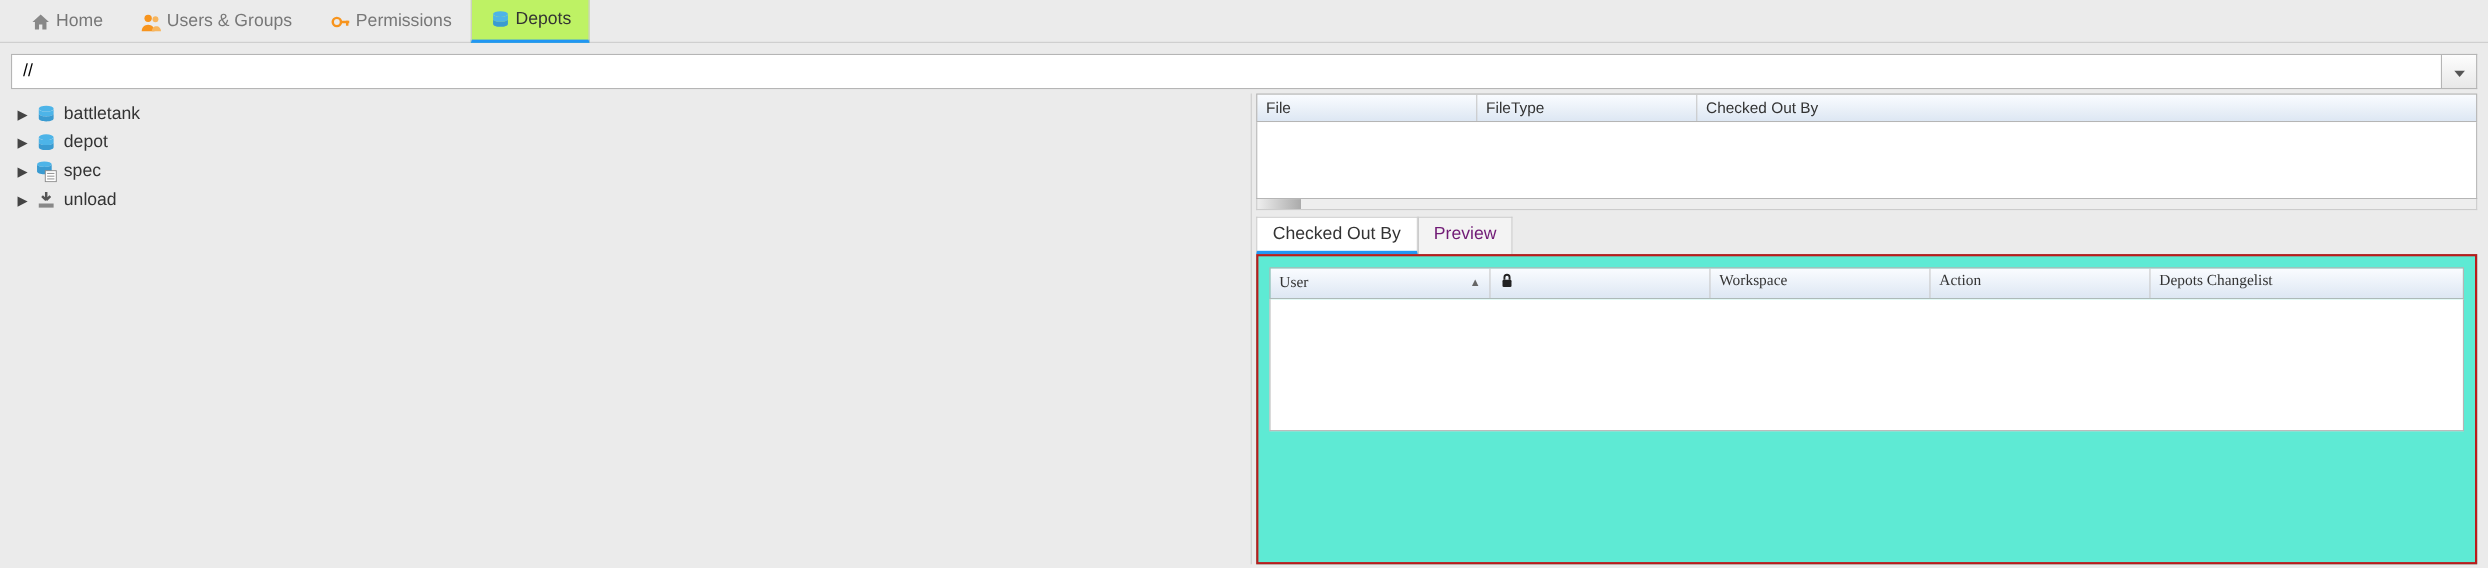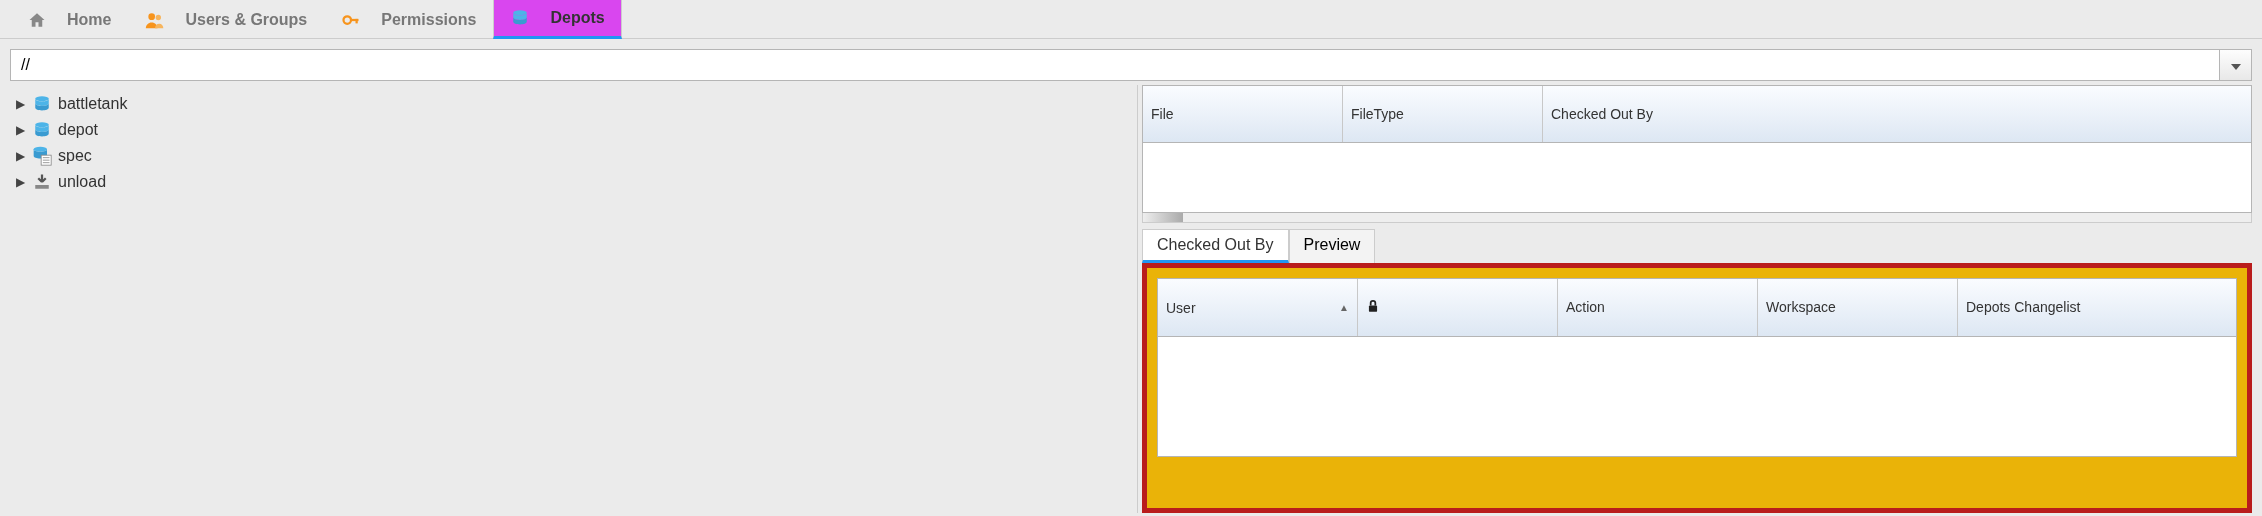--- a/index.html
+++ b/index.html
@@ -15,32 +15,31 @@
 .tab-bar {
   display: flex;
   align-items: flex-end;
   height: 38px;
   background: #ebebeb;
   padding-left: 10px;
 }
 .tab {
   display: flex;
   align-items: center;
-  gap: 20px;
+  gap: 4px;
   padding: 8px 16px;
   color: #777;
   cursor: pointer;
   border-top: 1px solid transparent;
   border-left: 1px solid transparent;
   border-right: 1px solid transparent;
   font-size: 16px;
-  font-weight: bold;
 }
 .tab.active {
-  background: #d946ef;
+  background: #bef264;
   color: #333;
   border-top: 1px solid #ccc;
   border-left: 1px solid #ccc;
   border-right: 1px solid #ccc;
   border-bottom: 3px solid #2196f3;
   margin-bottom: -1px;
   padding-left: 16px;
 }
 .tab .icon { width: 20px; height: 20px; display: flex; align-items: center; justify-content: center; }
 .content-area {
@@ -95,21 +94,21 @@
   display: flex;
   flex-direction: column;
   padding-left: 4px;
 }
 .grid-header {
   display: flex;
   border: 1px solid #b5b5b5;
   background: linear-gradient(#fafcff,#dde7f3);
 }
 .grid-header .col {
-  padding: 20px 8px;
+  padding: 4px 8px;
   border-right: 1px solid #c8c8c8;
   font-size: 14px;
   color: #333;
 }
 .grid-body {
   border: 1px solid #b5b5b5;
   border-top: none;
   background: #fff;
   height: 70px;
 }
@@ -120,37 +119,38 @@
   border:1px solid #ccc;
   border-top:none;
 }
 .sub-tabs {
   display: flex;
   margin-top: 6px;
 }
 .sub-tab {
   padding: 6px 14px;
   font-size: 16px;
-  color: #000000;
+  color: #701a75;
   border-top: 1px solid #ccc;
   border-left: 1px solid #ccc;
   border-right: 1px solid #ccc;
   background: #f3f3f3;
   cursor: pointer;
 }
 .sub-tab.active {
   background: #fff;
   color: #333;
   border-bottom: 3px solid #2196f3;
 }
 .sub-panel {
-  border: 5px solid #b91c1c;
-  background: #eab308;
+  border: 2px solid #b91c1c;
+  background: #5eead4;
   padding: 10px 10px 0 10px;
   flex:1;
+  font-family:Liberation Serif, serif;
 }
 .sort-arrow { font-size: 10px; margin-left: 6px; color: #666; }
 </style>
 </head>
 <body>
 
 <div class="tab-bar">
   <div class="tab">
     <span class="icon">
       <svg width="18" height="18" viewBox="0 0 24 24">
@@ -278,21 +278,21 @@
             <span class="sort-arrow">▲</span>
           </div>
           <div class="col" style="width:200px;display:flex;align-items:center">
             <span>
               <svg width="14" height="14" viewBox="0 0 24 24">
                   <rect x="5" y="11" width="14" height="11" rx="2" fill="#222"></rect>
                   <path d="M8 11V7a4 4 0 018 0v4" fill="none" stroke="#222" stroke-width="3"></path>
                 </svg>
             </span>
           </div>
+          <div class="col" style="width:200px">Workspace</div>
           <div class="col" style="width:200px">Action</div>
-          <div class="col" style="width:200px">Workspace</div>
           <div class="col" style="flex:1;border-right:none">Depots Changelist</div>
         </div>
         <div class="grid-body b2"></div>
       </div>
     </div>
   </div>
 </div>
 
 </body></html>

